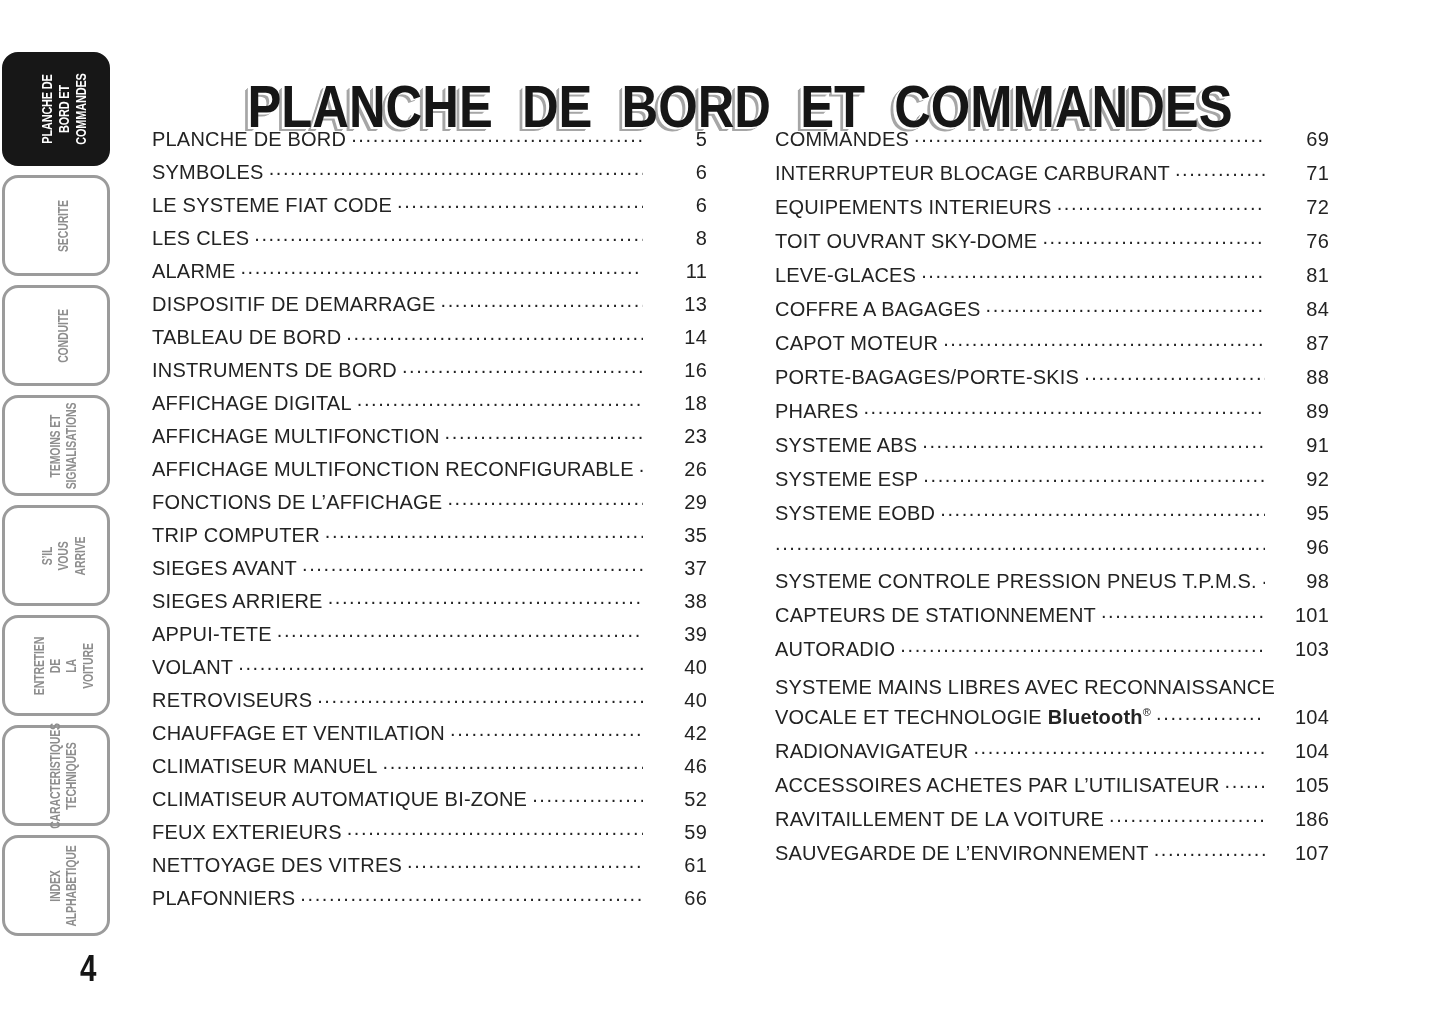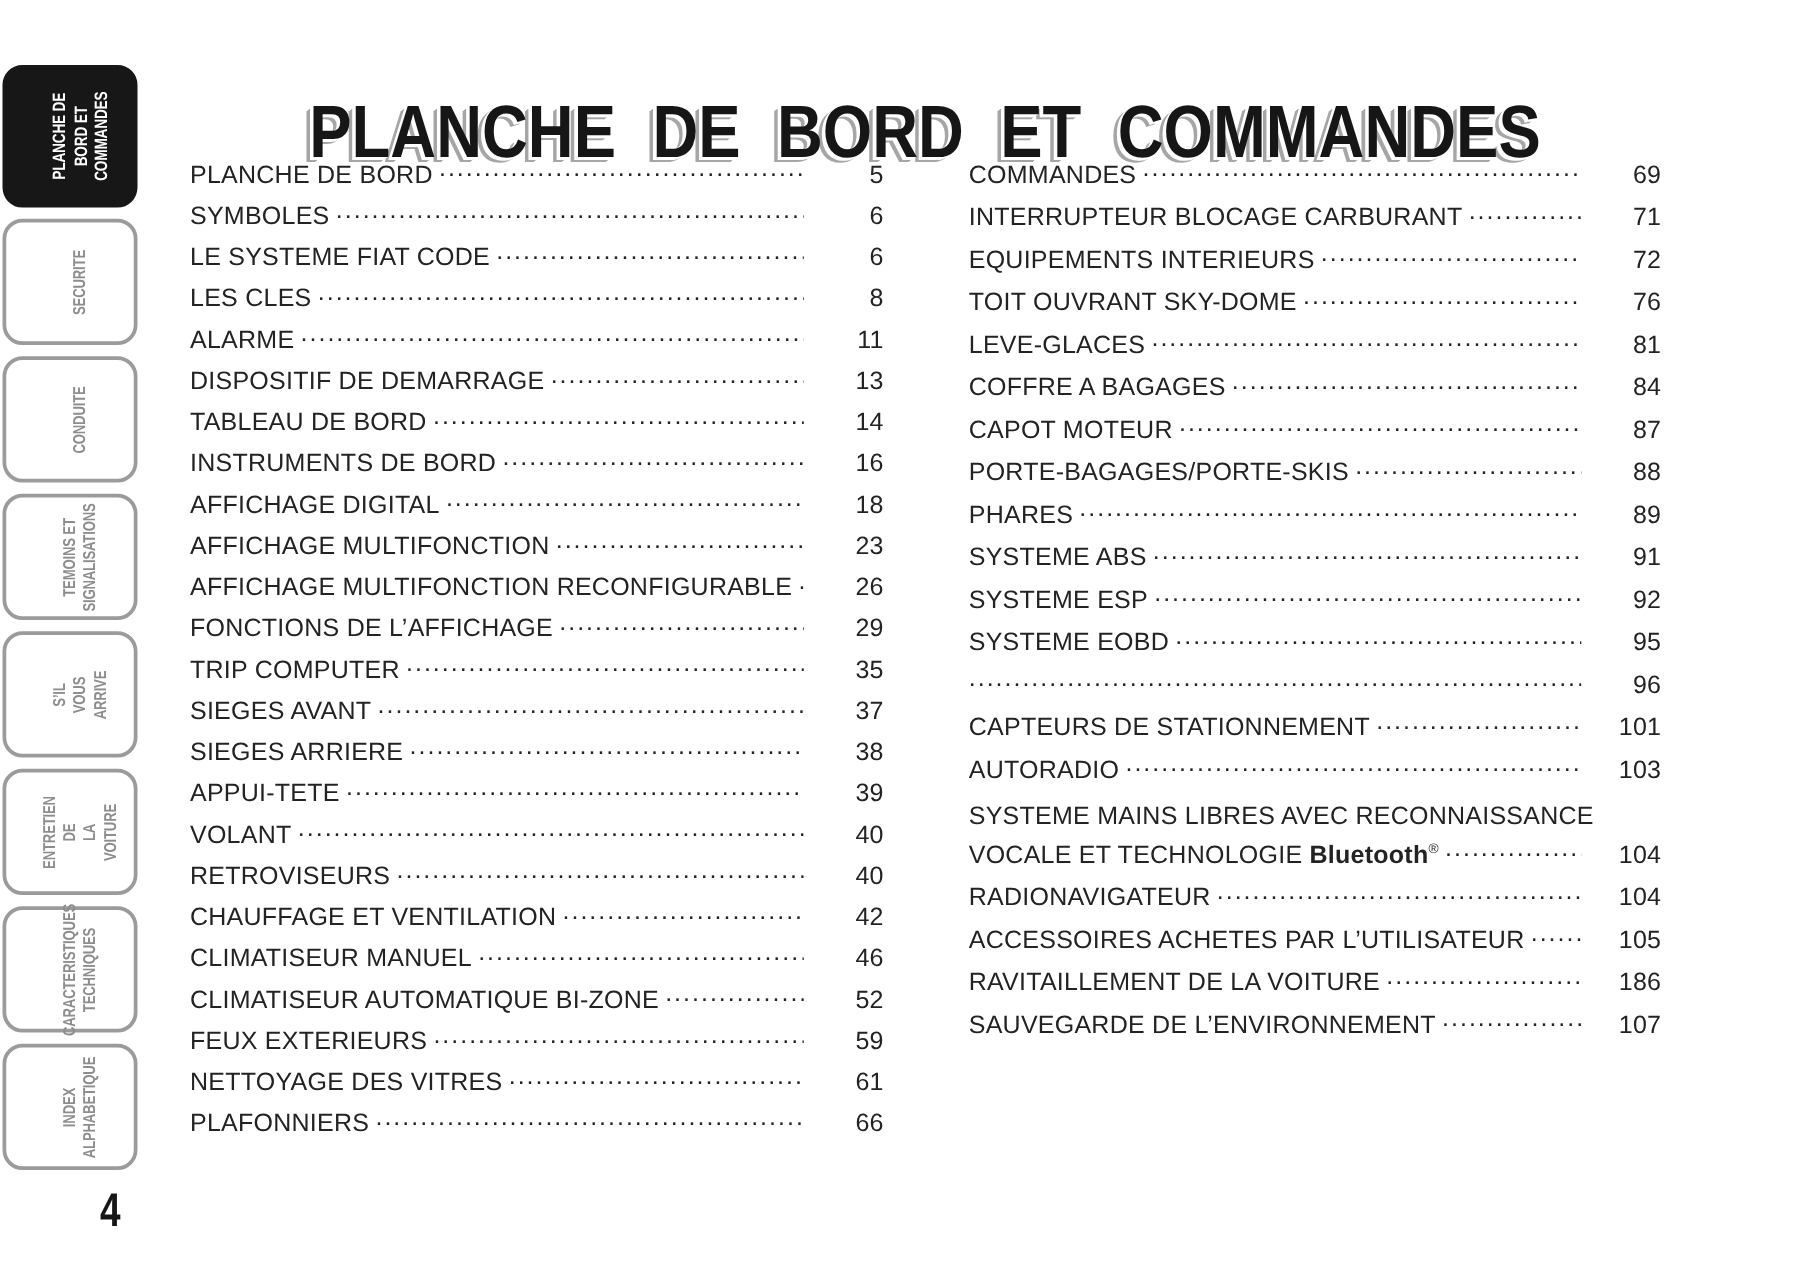--- a/index.html
+++ b/index.html
@@ -375,20 +375,27 @@
         </div>
       </div>
       <div>
         <div class="toc-line">
           <span class="toc-dots"></span>
           <span class="toc-page">96</span>
         </div>
       </div>
       <div>
         <div class="toc-line">
+          <span class="toc-label">SYSTEME CONTROLE PRESSION PNEUS T.P.M.S.</span>
+          <span class="toc-dots"></span>
+          <span class="toc-page">98</span>
+        </div>
+      </div>
+      <div>
+        <div class="toc-line">
           <span class="toc-label">CAPTEURS DE STATIONNEMENT</span>
           <span class="toc-dots"></span>
           <span class="toc-page">101</span>
         </div>
       </div>
       <div>
         <div class="toc-line">
           <span class="toc-label">AUTORADIO</span>
           <span class="toc-dots"></span>
           <span class="toc-page">103</span>

